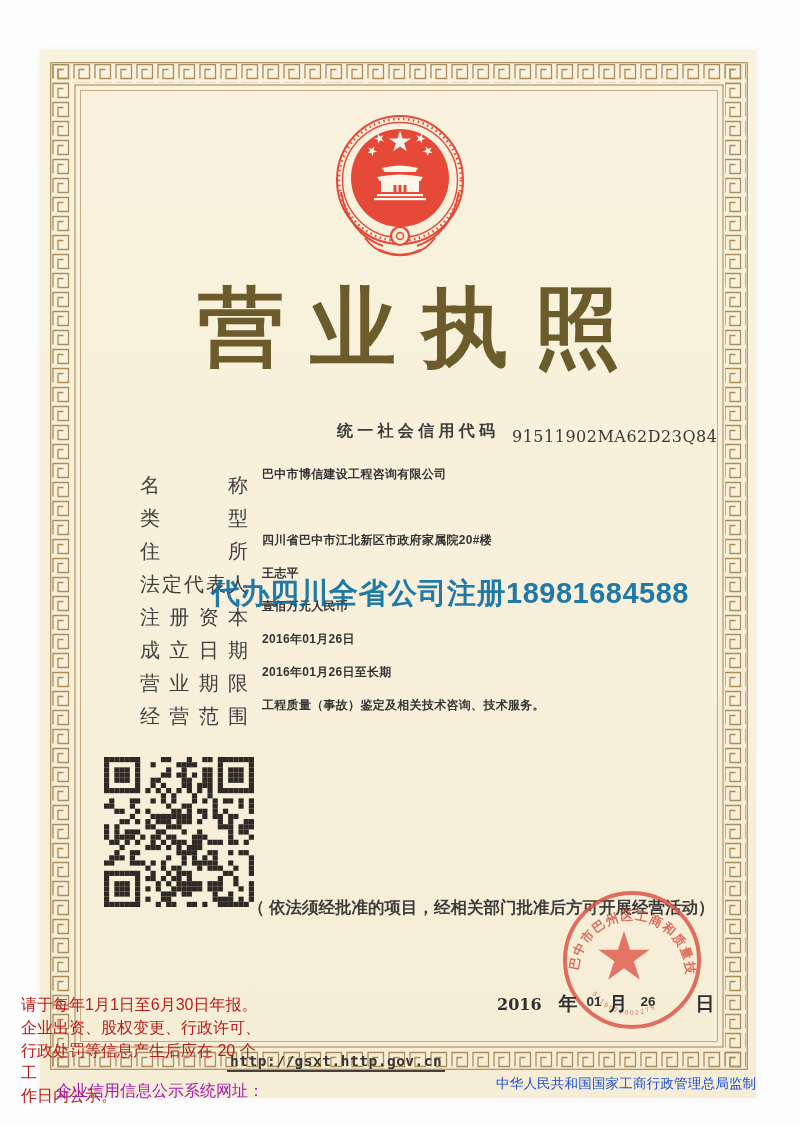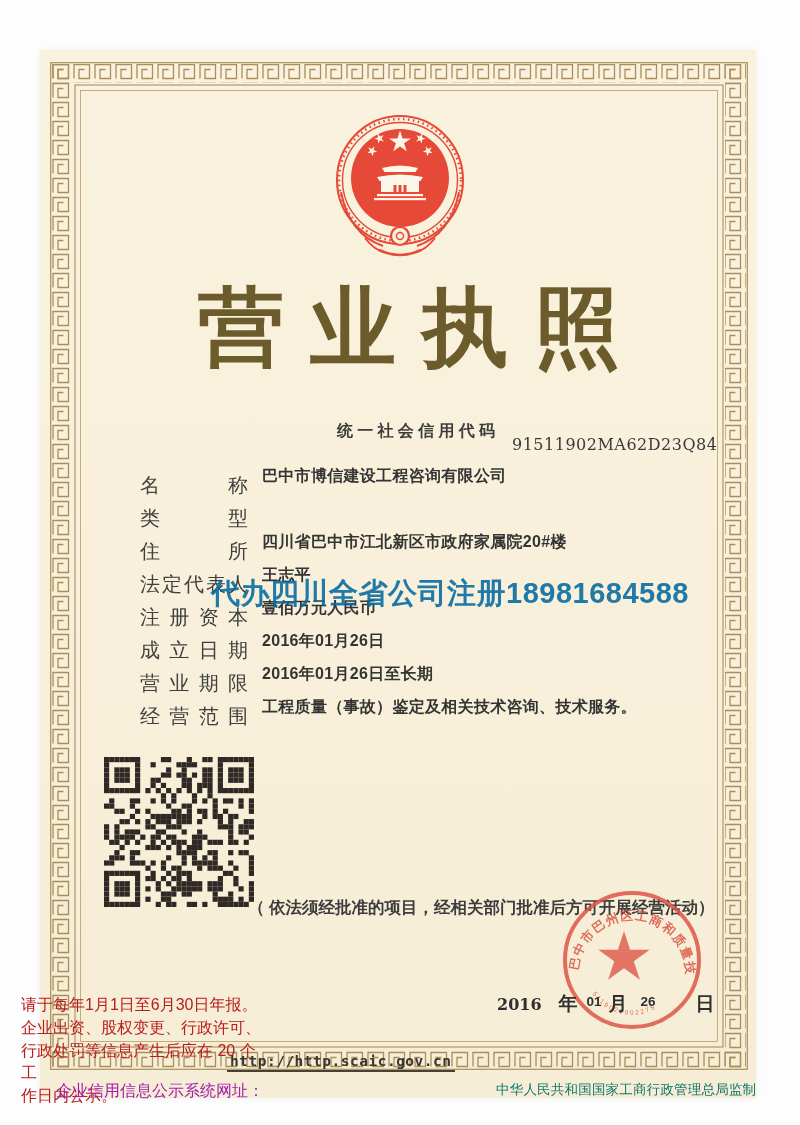--- a/index.html
+++ b/index.html
@@ -12,27 +12,27 @@
   
   #cert-title{left:0;top:270px;width:800px;text-align:center;
     font-size:86px;font-weight:bold;letter-spacing:26px;padding-left:44px;box-sizing:border-box;
     color:#6d5c2b;white-space:nowrap;z-index:3;}
   #cert-subtitle{left:0;top:374px;width:800px;text-align:center;font-size:33px;
     font-weight:600;letter-spacing:6px;color:#6d5c2b;z-index:3;}
   
   #code-row{left:337px;top:421px;display:flex;align-items:flex-start;z-index:3;}
   #code-label{width:158px;font-size:16px;font-weight:600;color:#3c3c3c;}
   #code-value{margin-left:17px;font-family:"DejaVu Serif",serif;font-size:16px;
-    letter-spacing:0.5px;color:#3a3a3a;margin-top:14px;}
+    letter-spacing:0.5px;color:#3a3a3a;margin-top:6px;}
   
   #fields{left:140px;top:466px;width:560px;z-index:3;}
   .field-row{display:flex;align-items:flex-start;height:33px;}
   .field-label{width:108px;font-size:20px;color:#3f3f3f;font-weight:500;
     display:flex;justify-content:space-between;padding-top:6px;flex:none;}
-  .field-value{margin-left:14px;font-size:16px;font-weight:600;color:#343434;
+  .field-value{margin-left:14px;font-size:12px;font-weight:600;color:#343434;
     white-space:nowrap;letter-spacing:0.3px;}
   .spread{display:flex;justify-content:space-between;}
   
   #watermark{left:211px;top:574px;font-size:29px;font-weight:800;color:#0369a1;
     opacity:0.88;white-space:nowrap;z-index:8;letter-spacing:0.5px;}
   
   #qr{left:104px;top:757px;z-index:2;}
   
   #approval-note{left:248px;top:897px;font-size:16.5px;font-weight:600;color:#3c3c3c;
     white-space:nowrap;z-index:2;}
@@ -47,22 +47,22 @@
   .date-num{font-size:13.5px;font-weight:700;margin-top:3px;font-family:Liberation Sans, sans-serif;}
   #u-year{margin-left:17px;} #date-month{margin-left:9px;} #u-month{margin-left:7px;}
   #date-day{margin-left:13px;} #u-day{margin-left:40px;}
   
   #annual-note{left:21px;top:994px;width:250px;font-size:16px;line-height:22.8px;
     font-weight:500;color:#b91c1c;z-index:9;}
   #site-label{left:56px;top:1081px;font-size:16px;font-weight:500;color:#a21caf;z-index:9;}
   #site-url{left:227px;top:1053px;font-family:"DejaVu Sans Mono",monospace;font-size:14.5px;
     font-weight:700;color:#3a3730;border-bottom:2.5px solid #474237;padding:0 3px 1px 3px;
     letter-spacing:0.5px;z-index:9;}
-  #issuer{left:496px;top:1075px;font-size:13.5px;font-weight:500;color:#0f766e;z-index:9;
-    letter-spacing:0.2px;margin-top:6px;}
+  #issuer{left:496px;top:1075px;font-size:13.5px;font-weight:500;color:#1d4ed8;z-index:9;
+    letter-spacing:0.2px;}
 </style>
 </head>
 <body>
 
 <div id="stage">
 
   <div id="paper"></div>
 
   <svg class="abs" style="left:50px;top:62px;z-index:1;" width="698" height="1008">
     <defs>
@@ -617,16 +617,16 @@
     <span id="u-day" class="date-unit">日</span>
   </div>
 
   <div class="abs" id="annual-note">
     <div>请于每年1月1日至6月30日年报。</div>
     <div>企业出资、股权变更、行政许可、</div>
     <div>行政处罚等信息产生后应在 20 个工</div>
     <div>作日内公示。</div>
   </div>
   <div class="abs" id="site-label">企业信用信息公示系统网址：</div>
-  <div class="abs" id="site-url">http://http.scaic.gov.cn</div>
+  <div class="abs" id="site-url">http://gsxt.http.gov.cn</div>
   <div class="abs" id="issuer">中华人民共和国国家工商行政管理总局监制</div>
 
 </div>
 
 </body></html>

